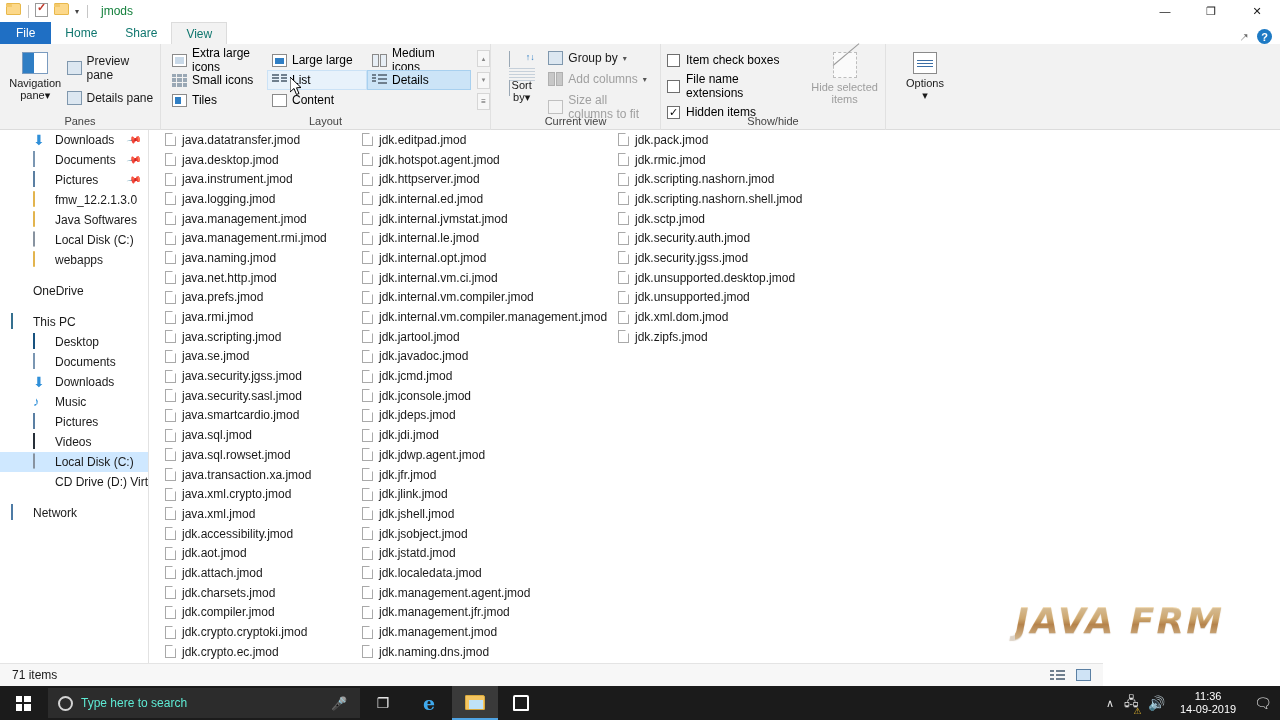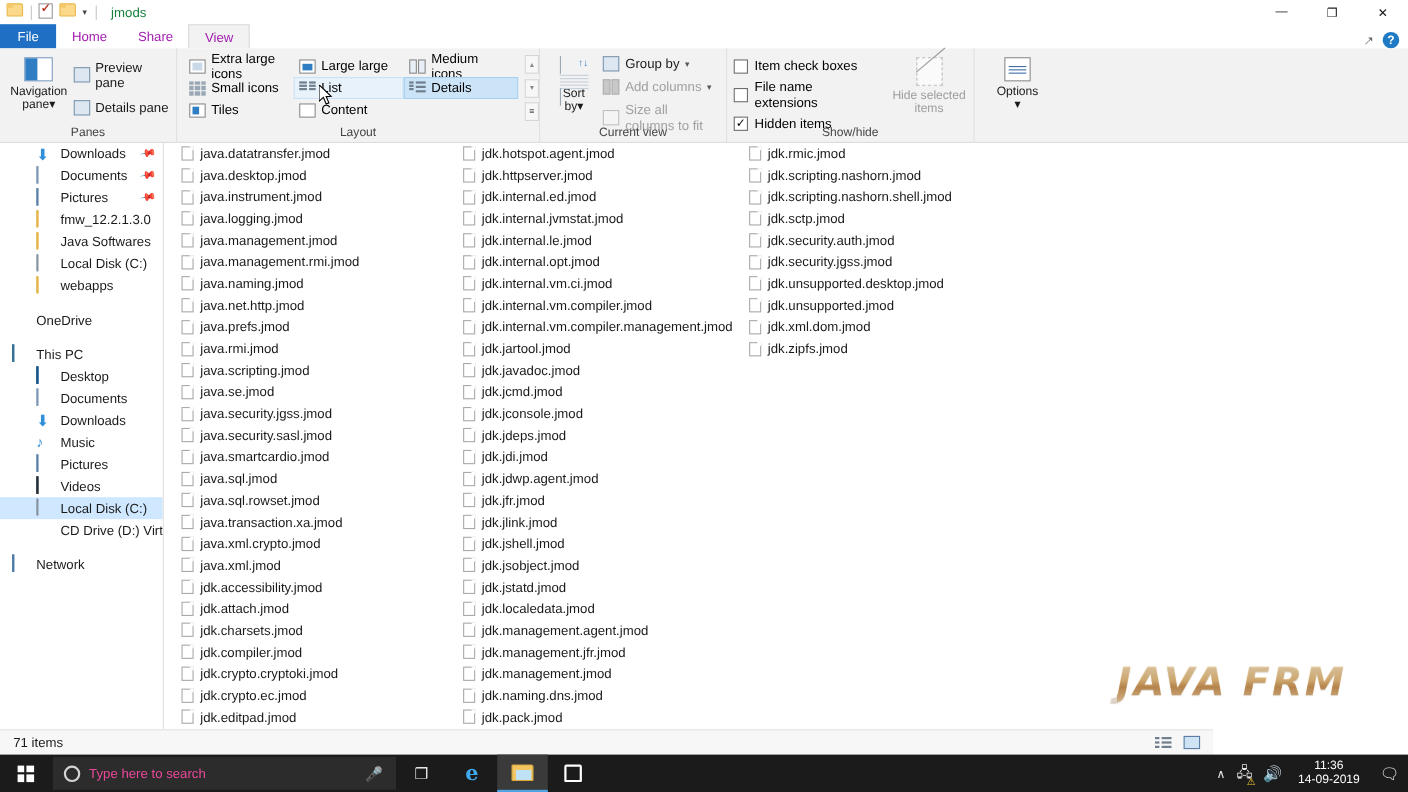--- a/index.html
+++ b/index.html
@@ -46,21 +46,21 @@
   }
   .wc-close { }
 
   
   .tabstrip {
     position: absolute; left: 0; top: 22px; width: 1280px; height: 22px;
     background: #ffffff; display: flex; align-items: flex-end;
   }
   .tab {
     height: 22px; padding: 0 14px; display: flex; align-items: center;
-    font-size: 12px; color: #a21caf; cursor: default;
+    font-size: 12px; color: #0f766e; cursor: default;
   }
   .tab-file { background: #1f6fc4; color: #ffffff; padding: 0 16px; }
   .tab-active { background: #f2f2f2; border: 1px solid #dcdcdc; border-bottom: none; }
   .tab-right { margin-left: auto; display: flex; align-items: center; gap: 8px; padding-right: 8px; }
   .pin-ico { font-size: 12px; color: #6b6b6b; transform: rotate(-45deg); }
   .help-ico {
     width: 15px; height: 15px; border-radius: 50%; background: #1e7ac4;
     color: #fff; font-size: 11px; display: flex; align-items: center; justify-content: center;
     font-weight: bold;
   }
@@ -242,21 +242,21 @@
     background: #1b1b1b; display: flex; align-items: center;
   }
   .start-btn { width: 46px; height: 34px; display:flex; align-items:center; justify-content:center; }
   .win-logo { width:15px; height:15px; display:grid; grid-template-columns:1fr 1fr; grid-template-rows:1fr 1fr; gap:2px; }
   .win-logo i { background:#ffffff; }
   .search-box {
     width: 312px; height: 30px; background: #2c2c2c; display:flex; align-items:center; gap:8px;
     padding-left: 10px; margin-left: 2px;
   }
   .search-ring { width:15px; height:15px; border:2px solid #d4d4d4; border-radius:50%; flex:none; }
-  .search-ph { color:#ec4899; font-size:12px; }
+  .search-ph { color:#5eead4; font-size:12px; }
   .mic-ico { margin-left:auto; margin-right:12px; color:#cfcfcf; font-size:13px; }
   .tb-btn { width: 46px; height: 34px; display:flex; align-items:center; justify-content:center; }
   .tb-btn.active { background:#3a3a3a; border-bottom:2px solid #4fa3e3; }
   .taskview { color:#e4e4e4; font-size:14px; }
   .edge-ico { color:#3fa9ed; font-size:19px; font-weight:bold; font-family:"DejaVu Serif", serif; }
   .explorer-ico {
     width:20px; height:15px; background:#f3c561; border:1px solid #d9a93c; border-radius:1px 2px 1px 1px;
     position:relative;
   }
   .explorer-ico:after {
@@ -674,20 +674,24 @@
             <span class="file-ico"></span>
             <span>java.xml.crypto.jmod</span>
           </div>
           <div class="filerow col-a">
             <span class="file-ico"></span>
             <span>java.xml.jmod</span>
           </div>
           <div class="filerow col-a">
             <span class="file-ico"></span>
             <span>jdk.accessibility.jmod</span>
+          </div>
+          <div class="filerow col-a">
+            <span class="file-ico"></span>
+            <span>jdk.aot.jmod</span>
           </div>
           <div class="filerow col-a">
             <span class="file-ico"></span>
             <span>jdk.attach.jmod</span>
           </div>
           <div class="filerow col-a">
             <span class="file-ico"></span>
             <span>jdk.charsets.jmod</span>
           </div>
           <div class="filerow col-a">

